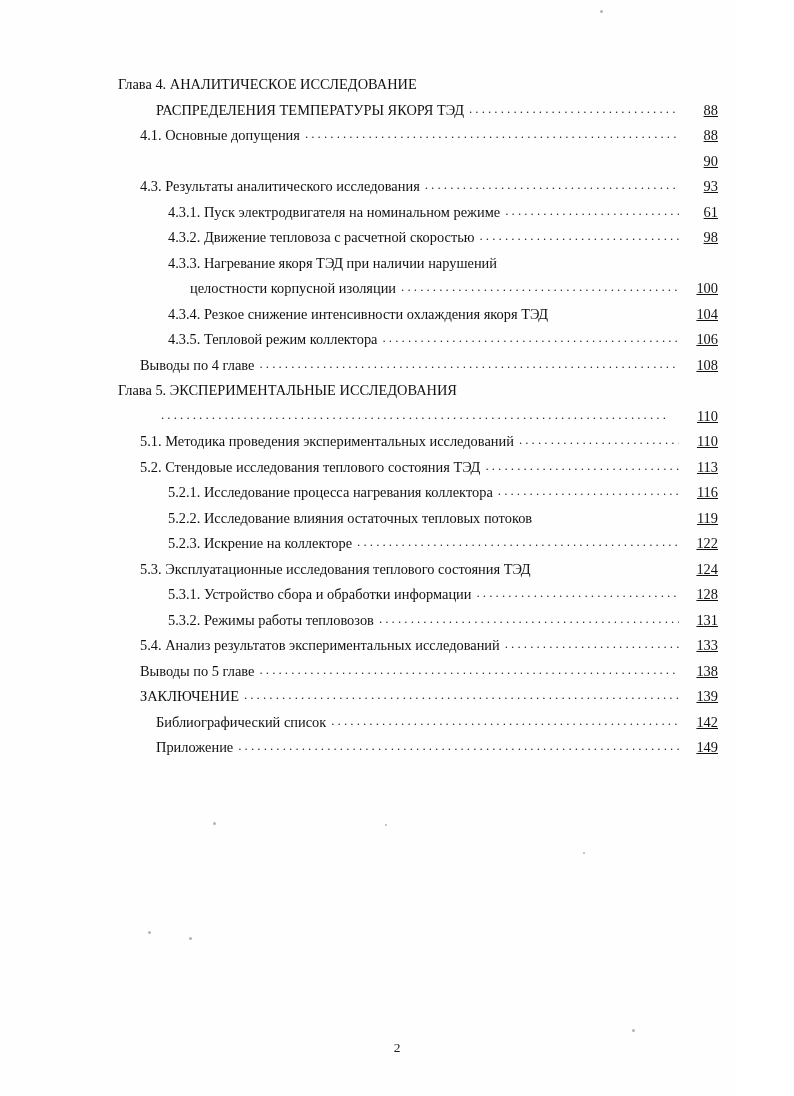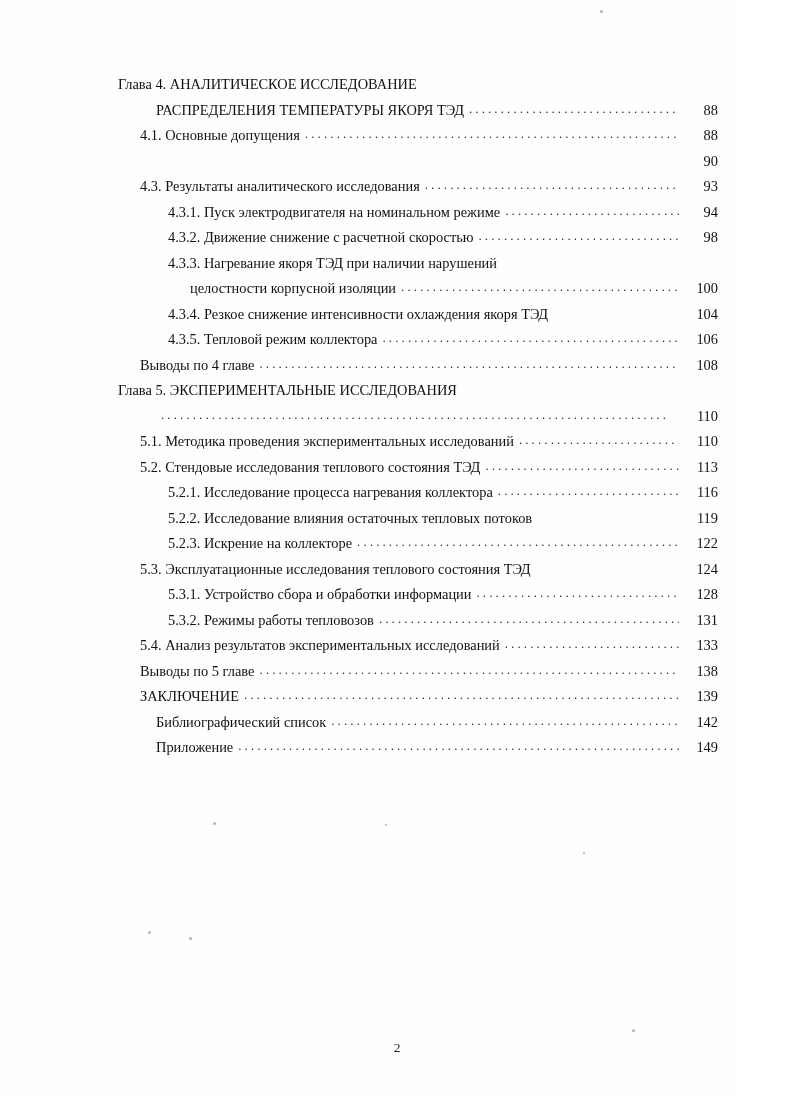--- a/index.html
+++ b/index.html
@@ -43,20 +43,21 @@
     top: -2px;
     white-space: nowrap;
   }
   .row .nodots {
     flex: 1 1 auto;
   }
   .row .page-num {
     flex: 0 0 auto;
     width: 34px;
     text-align: right;
+    text-decoration: underline;
   }
   
   .lvl-chap   { padding-left: 0px; }
   .lvl-chap2  { padding-left: 38px; }
   .lvl-2      { padding-left: 22px; }
   .lvl-3      { padding-left: 50px; }
   .lvl-3b     { padding-left: 72px; }
   .lvl-concl  { padding-left: 22px; }
   .lvl-app    { padding-left: 38px; }
   .footer-num {
@@ -103,24 +104,24 @@
         <span class="page-num">90</span>
       </div>
       <div class="row lvl-2">
         <span class="label">4.3. Результаты аналитического исследования</span>
         <span class="dots">................................................................................</span>
         <span class="page-num">93</span>
       </div>
       <div class="row lvl-3">
         <span class="label">4.3.1. Пуск электродвигателя на номинальном режиме</span>
         <span class="dots">................................................................................</span>
-        <span class="page-num">94</span>
-      </div>
-      <div class="row lvl-3">
-        <span class="label">4.3.2. Движение снижение с расчетной скоростью</span>
+        <span class="page-num">61</span>
+      </div>
+      <div class="row lvl-3">
+        <span class="label">4.3.2. Движение тепловоза с расчетной скоростью</span>
         <span class="dots">................................................................................</span>
         <span class="page-num">98</span>
       </div>
       <div class="row lvl-3">
         <span class="label">4.3.3. Нагревание якоря ТЭД при наличии нарушений</span>
         <span class="nodots"></span>
         <span class="page-num"></span>
       </div>
       <div class="row lvl-3b">
         <span class="label">целостности корпусной изоляции</span>

